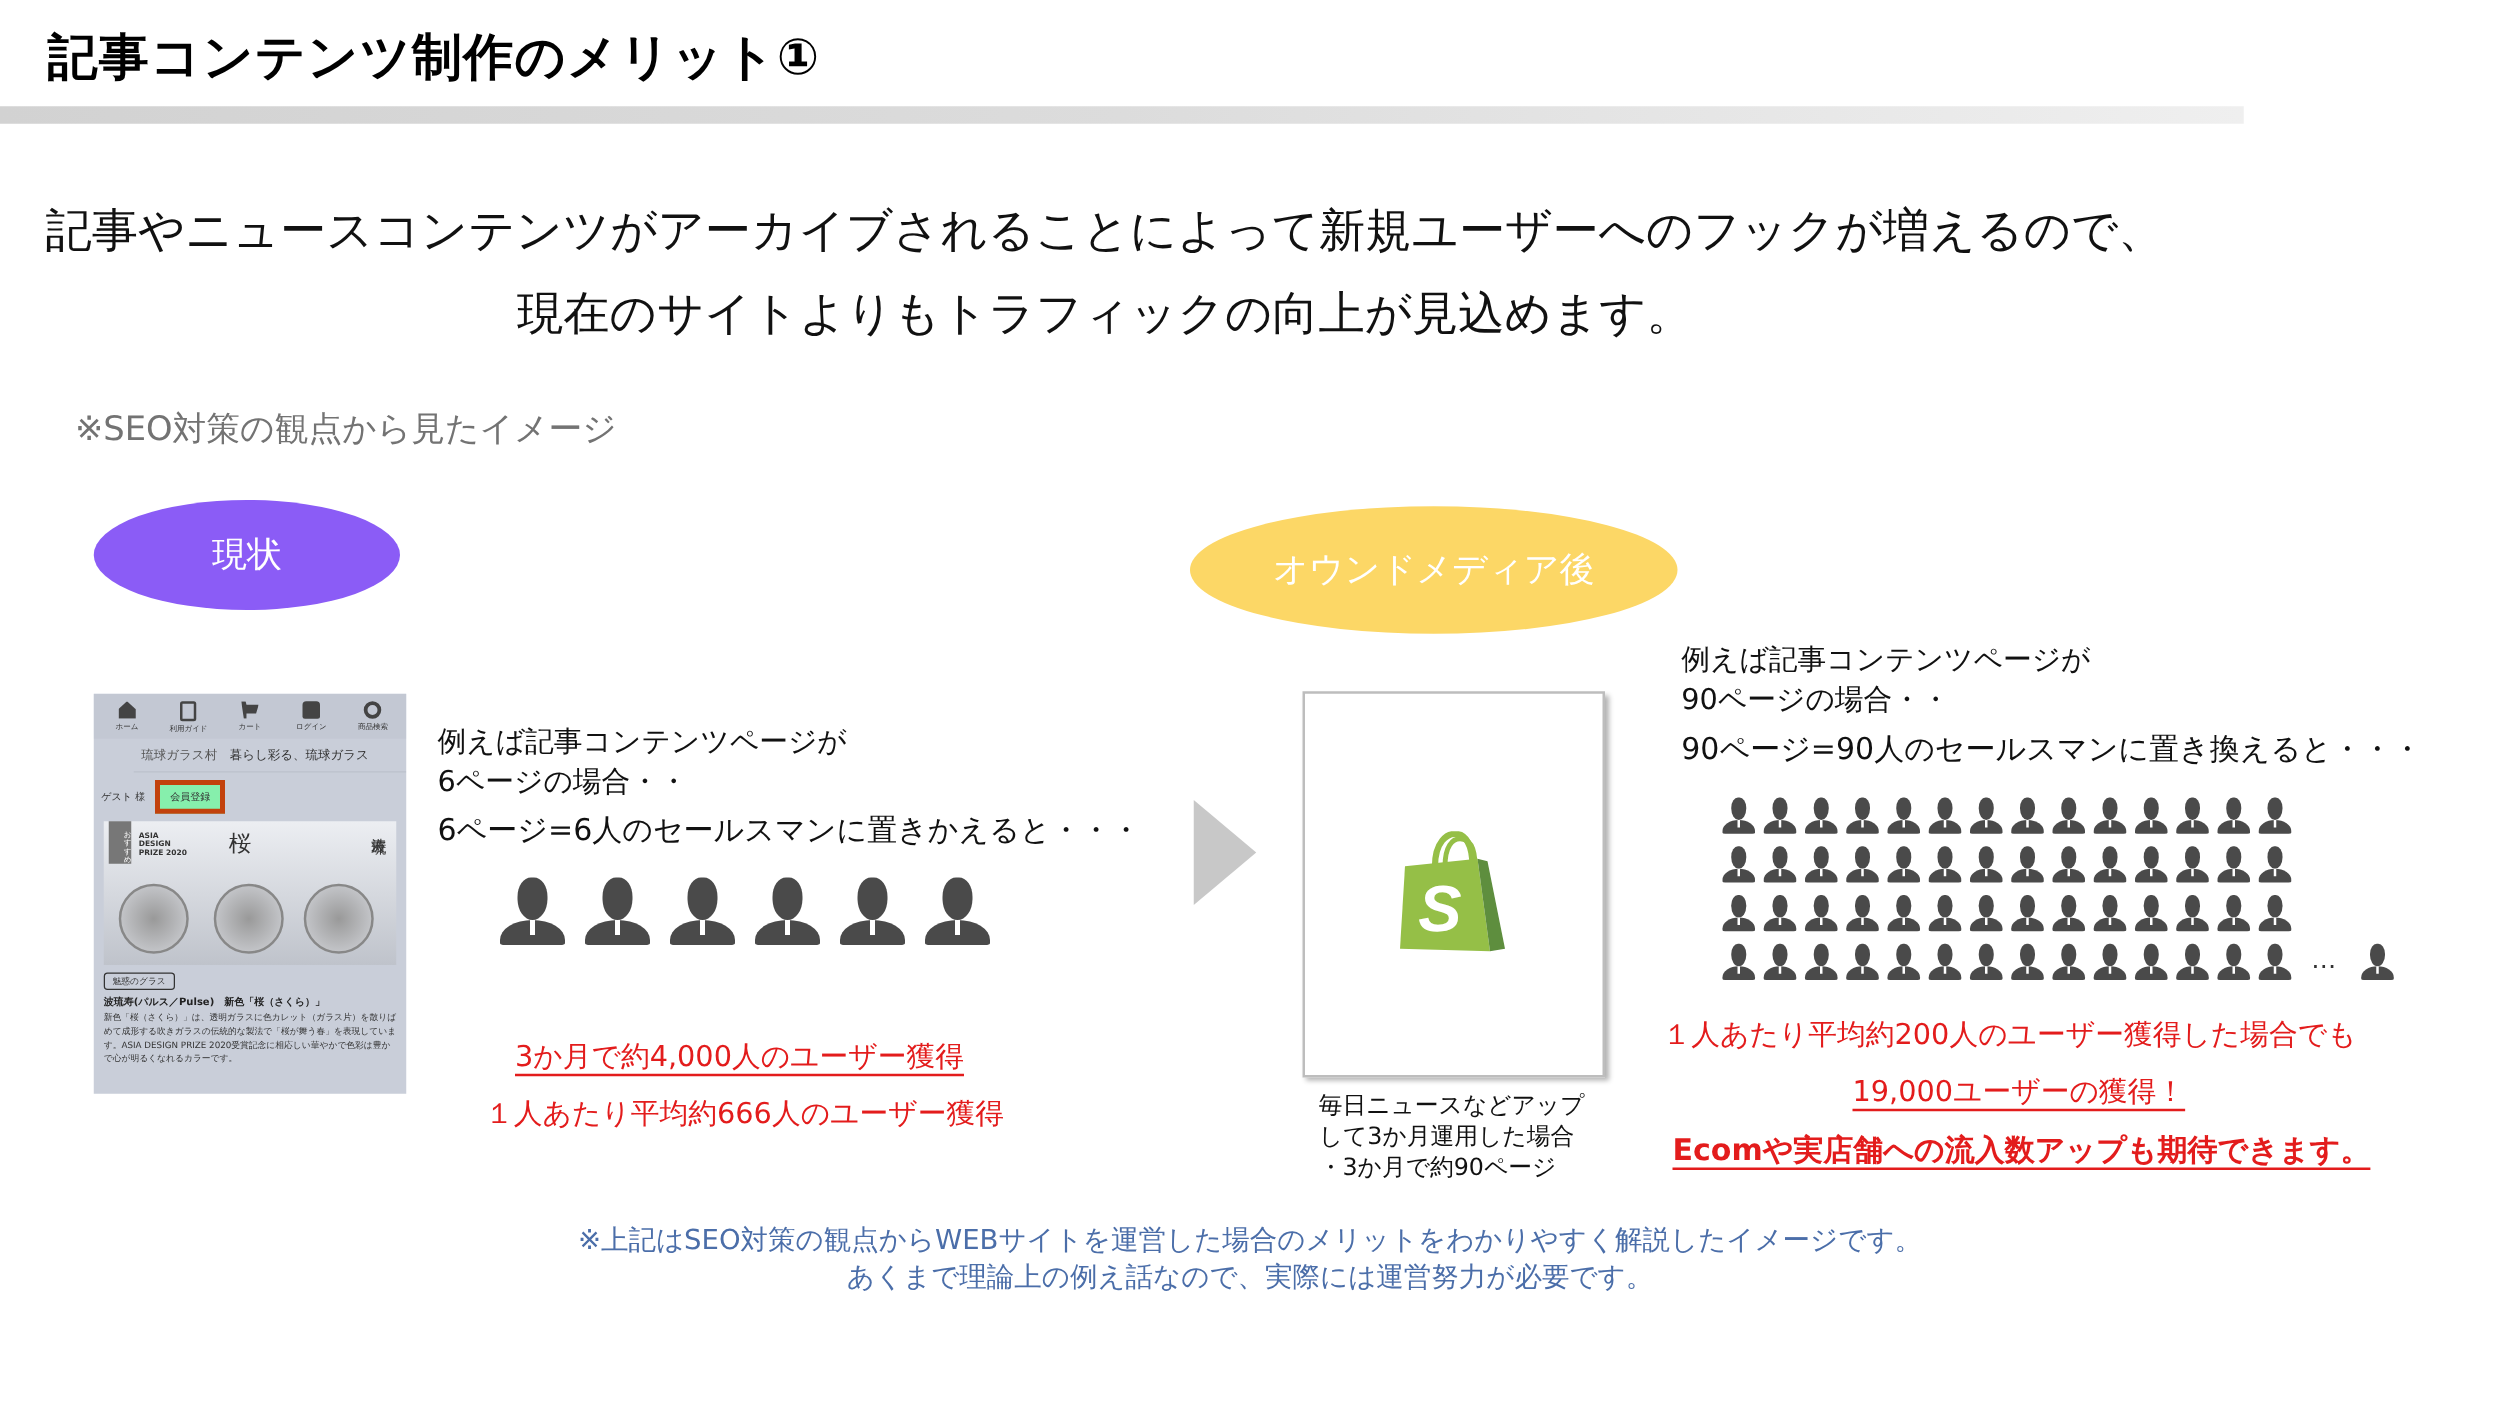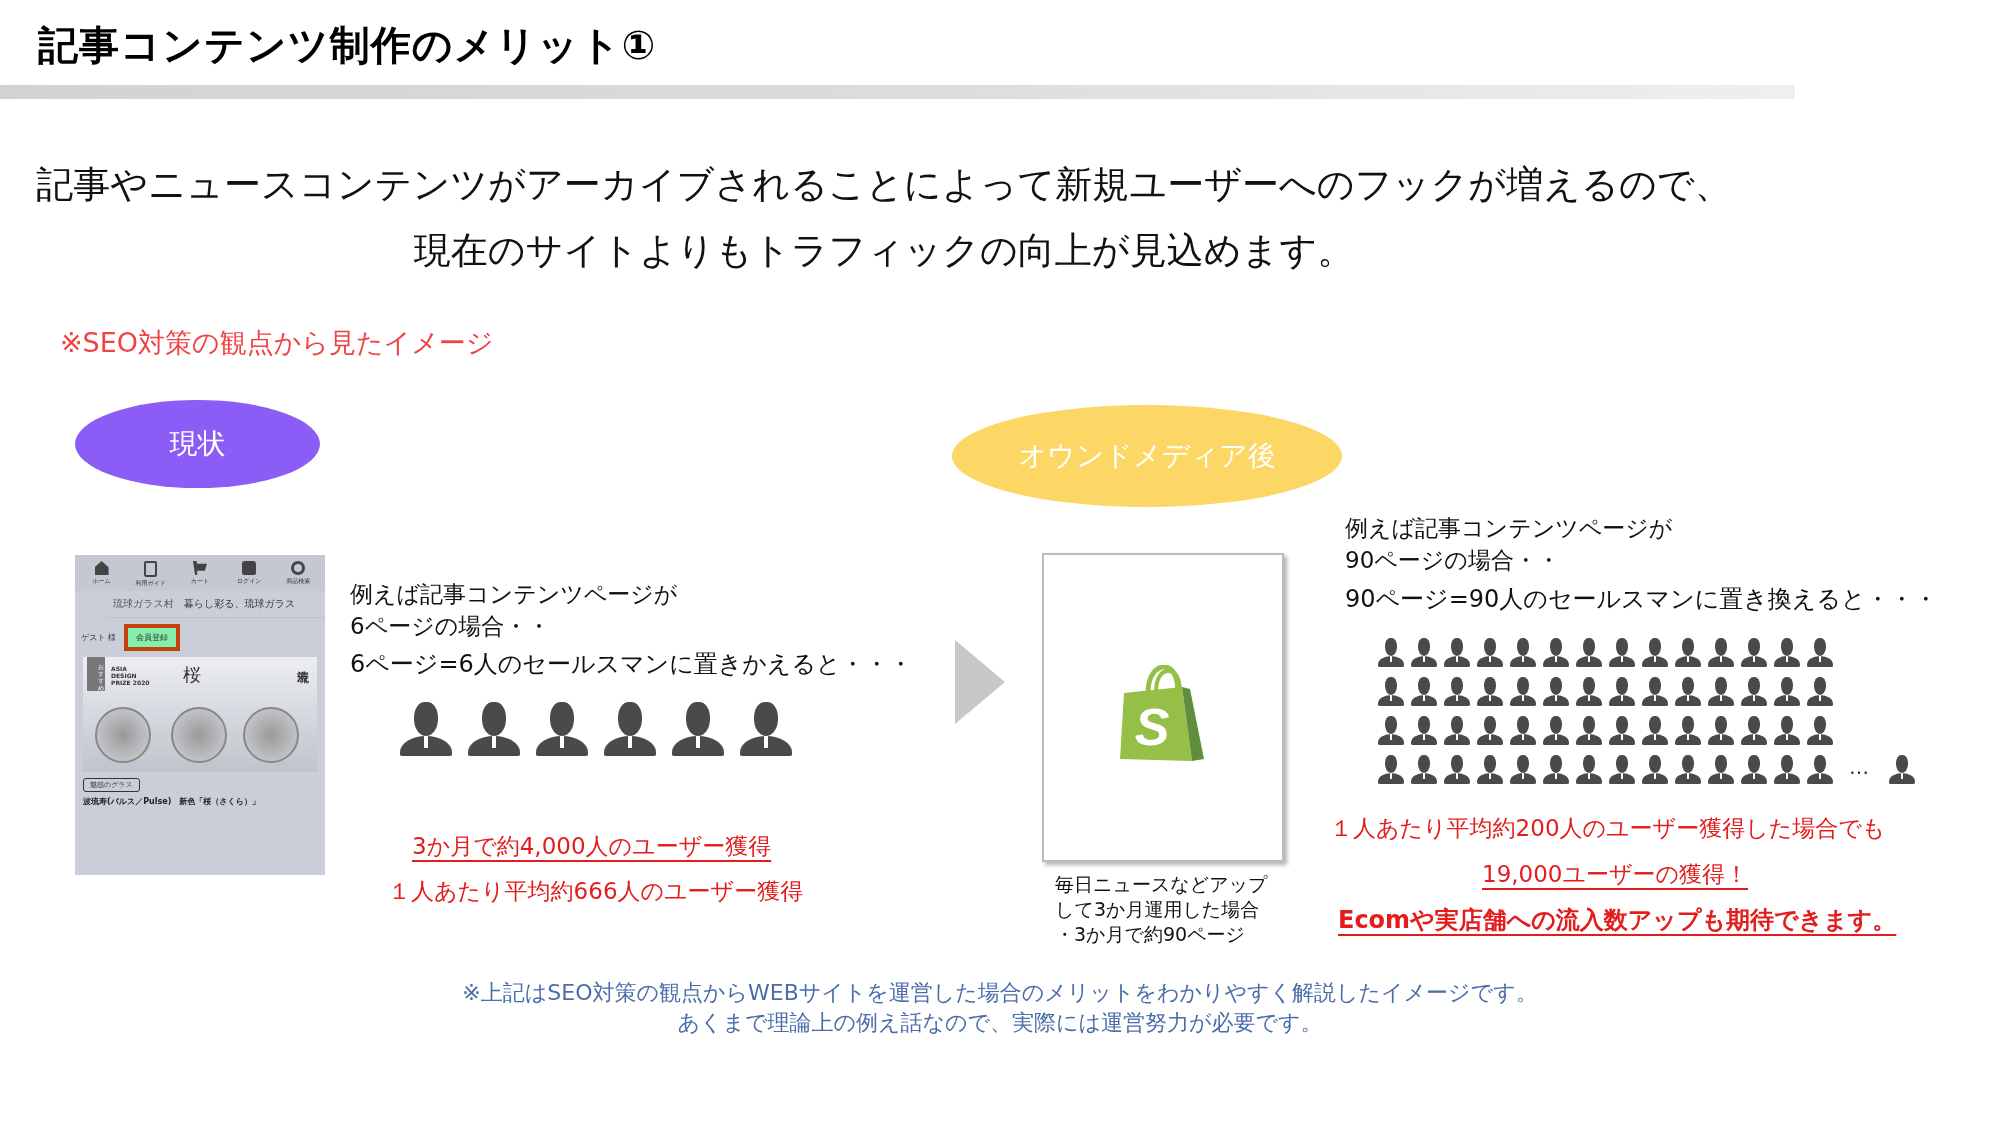--- a/index.html
+++ b/index.html
@@ -5,21 +5,21 @@
   html, body { margin: 0; padding: 0; }
   body {
     width: 2000px; height: 1125px; background: #ffffff; position: relative; overflow: hidden;
     font-family: "DejaVu Sans", "Liberation Sans", sans-serif; color: #000;
   }
   .abs { position: absolute; }
   .title { left: 38px; top: 18px; font-size: 40px; font-weight: bold; letter-spacing: 1px; white-space: nowrap; }
   .title-bar { left: 0; top: 85px; width: 1795px; height: 14px;
     background: linear-gradient(to right, #d2d2d2 0%, #dcdcdc 50%, #efefef 100%); }
   .lead { left: 0; width: 1768px; text-align: center; font-size: 37px; white-space: nowrap; color: #111; }
-  .note-seo { left: 60px; top: 325px; font-size: 27px; color: #ef4444; white-space: nowrap; }
+  .note-seo { left: 60px; top: 325px; font-size: 27px; color: #737373; white-space: nowrap; }
   .ellipse { border-radius: 50%; display: flex; align-items: center; justify-content: center; color: #fff; white-space: nowrap; }
   .ell-grey { left: 75px; top: 400px; width: 245px; height: 88px; background: #8b5cf6; font-size: 28px; }
   .ell-yellow { left: 952px; top: 405px; width: 390px; height: 102px; background: #fcd766; font-size: 28px; }
 
   
   .phone { left: 75px; top: 555px; width: 250px; height: 320px; background: #c9ced9; overflow: hidden; font-size: 8px; color: #333; }
   .phone-nav { display: flex; justify-content: space-around; padding: 6px 2px 3px; background: #c3c8d3; }
   .phone-nav-item { display: flex; flex-direction: column; align-items: center; width: 48px; }
   .phone-nav-item .ic { width: 14px; height: 14px; background: #444; margin-bottom: 2px; }
   .ic-home { clip-path: polygon(50% 0, 100% 45%, 100% 100%, 0 100%, 0 45%); }
@@ -114,20 +114,21 @@
     <div style="position:absolute;left:4px;top:0;width:18px;height:34px;background:#777;color:#fff;font-size:6px;writing-mode:vertical-rl;text-align:center;">おすすめ</div>
     <div style="position:absolute;left:28px;top:8px;font-size:6px;font-weight:bold;width:40px;">ASIA DESIGN PRIZE 2020</div>
     <div style="position:absolute;left:100px;top:6px;font-size:18px;">桜</div>
     <div style="position:absolute;right:6px;top:4px;font-size:12px;writing-mode:vertical-rl;">波琉寿</div>
     <div class="glass" style="left:12px;"></div>
     <div class="glass" style="left:88px;"></div>
     <div class="glass" style="left:160px;"></div>
   </div>
   <div class="phone-badge">魅惑のグラス</div>
   <div class="phone-prod">波琉寿(パルス／Pulse)　新色「桜（さくら）」</div>
+  <div class="phone-desc">新色「桜（さくら）」は、透明ガラスに色カレット（ガラス片）を散りばめて成形する吹きガラスの伝統的な製法で「桜が舞う春」を表現しています。ASIA DESIGN PRIZE 2020受賞記念に相応しい華やかで色彩は豊かで心が明るくなれるカラーです。</div>
 </div>
 
 <div class="abs txt t-normal" style="left:350px;top:578px;">例えば記事コンテンツページが</div>
 <div class="abs txt t-normal" style="left:350px;top:610px;">6ページの場合・・</div>
 <div class="abs txt t-bold" style="left:350px;top:648px;">6ページ=6人のセールスマンに置きかえると・・・</div>
 
 <div class="abs big row" id="big-people" style="left:398px;top:702px;gap:12px;">
     <span class="person">
       <span class="body"></span>
       <span class="head"></span>

